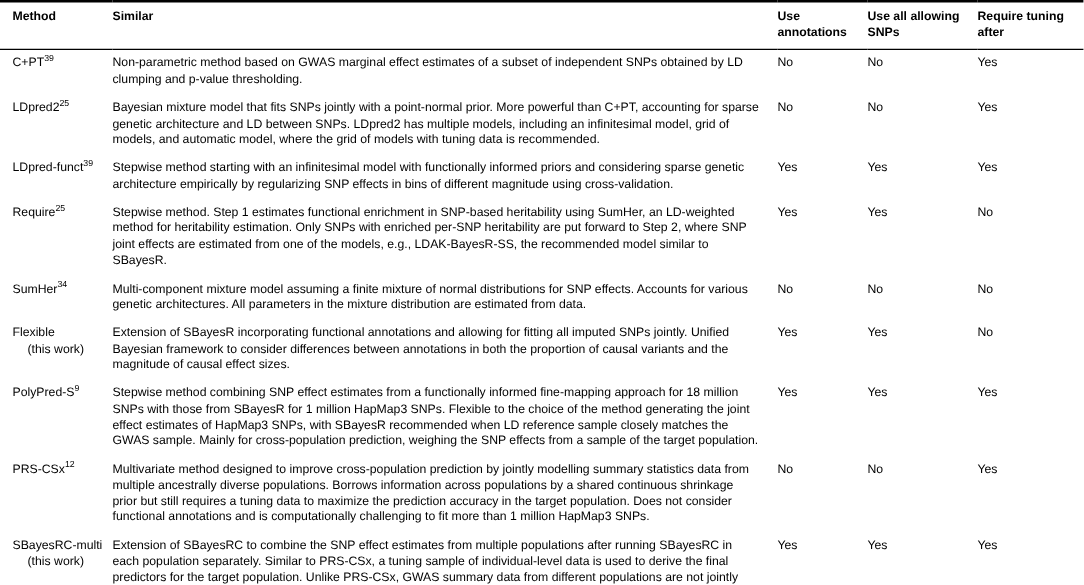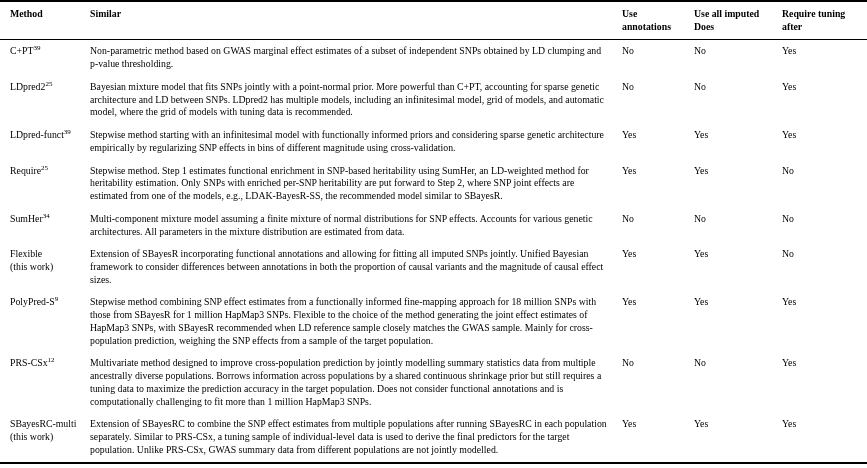--- a/index.html
+++ b/index.html
@@ -4,21 +4,21 @@
 <style>
   html, body {
     margin: 0;
     padding: 0;
     background: #ffffff;
   }
   .page {
     width: 867px;
     height: 468px;
     background: #ffffff;
-    font-family: Liberation Serif, serif;
+    font-family: Liberation Sans, sans-serif;
     color: #000000;
     box-sizing: border-box;
     overflow: hidden;
   }
   table.methods {
     width: 100%;
     border-collapse: collapse;
     table-layout: fixed;
     border-top: 2.5px solid #000;
     border-bottom: 2.5px solid #000;
@@ -40,41 +40,41 @@
     font-weight: bold;
     border-bottom: 1px solid #000;
     padding-top: 6px;
     padding-bottom: 6px;
   }
   th:first-child, td:first-child { padding-left: 10px; }
   td.features-cell { padding-right: 14px; }
 
   .mname { white-space: nowrap; }
   sup.msup { font-size: 7px; line-height: 0; }
-  .msub { display: block; }
+  .msub { display: block; margin-left: 12px; }
   .msub:empty { display: none; }
 </style>
 </head>
 <body>
 
 <div class="page">
   <table class="methods">
     <colgroup>
       <col class="c-method">
       <col class="c-features">
       <col class="c-ann">
       <col class="c-imp">
       <col class="c-tun">
     </colgroup>
     <thead>
       <tr>
         <th>Method</th>
         <th>Similar</th>
         <th>Use annotations</th>
-        <th>Use all imputed Does</th>
+        <th>Use all allowing SNPs</th>
         <th>Require tuning after</th>
       </tr>
     </thead>
     <tbody id="table-body">
   <tr>
     <td class="method-cell">
       <span><span class="mname">C+PT</span><sup class="msup">39</sup></span>
       
     </td>
     <td class="features-cell">Non-parametric method based on GWAS marginal effect estimates of a subset of independent SNPs obtained by LD clumping and p-value thresholding.</td>

